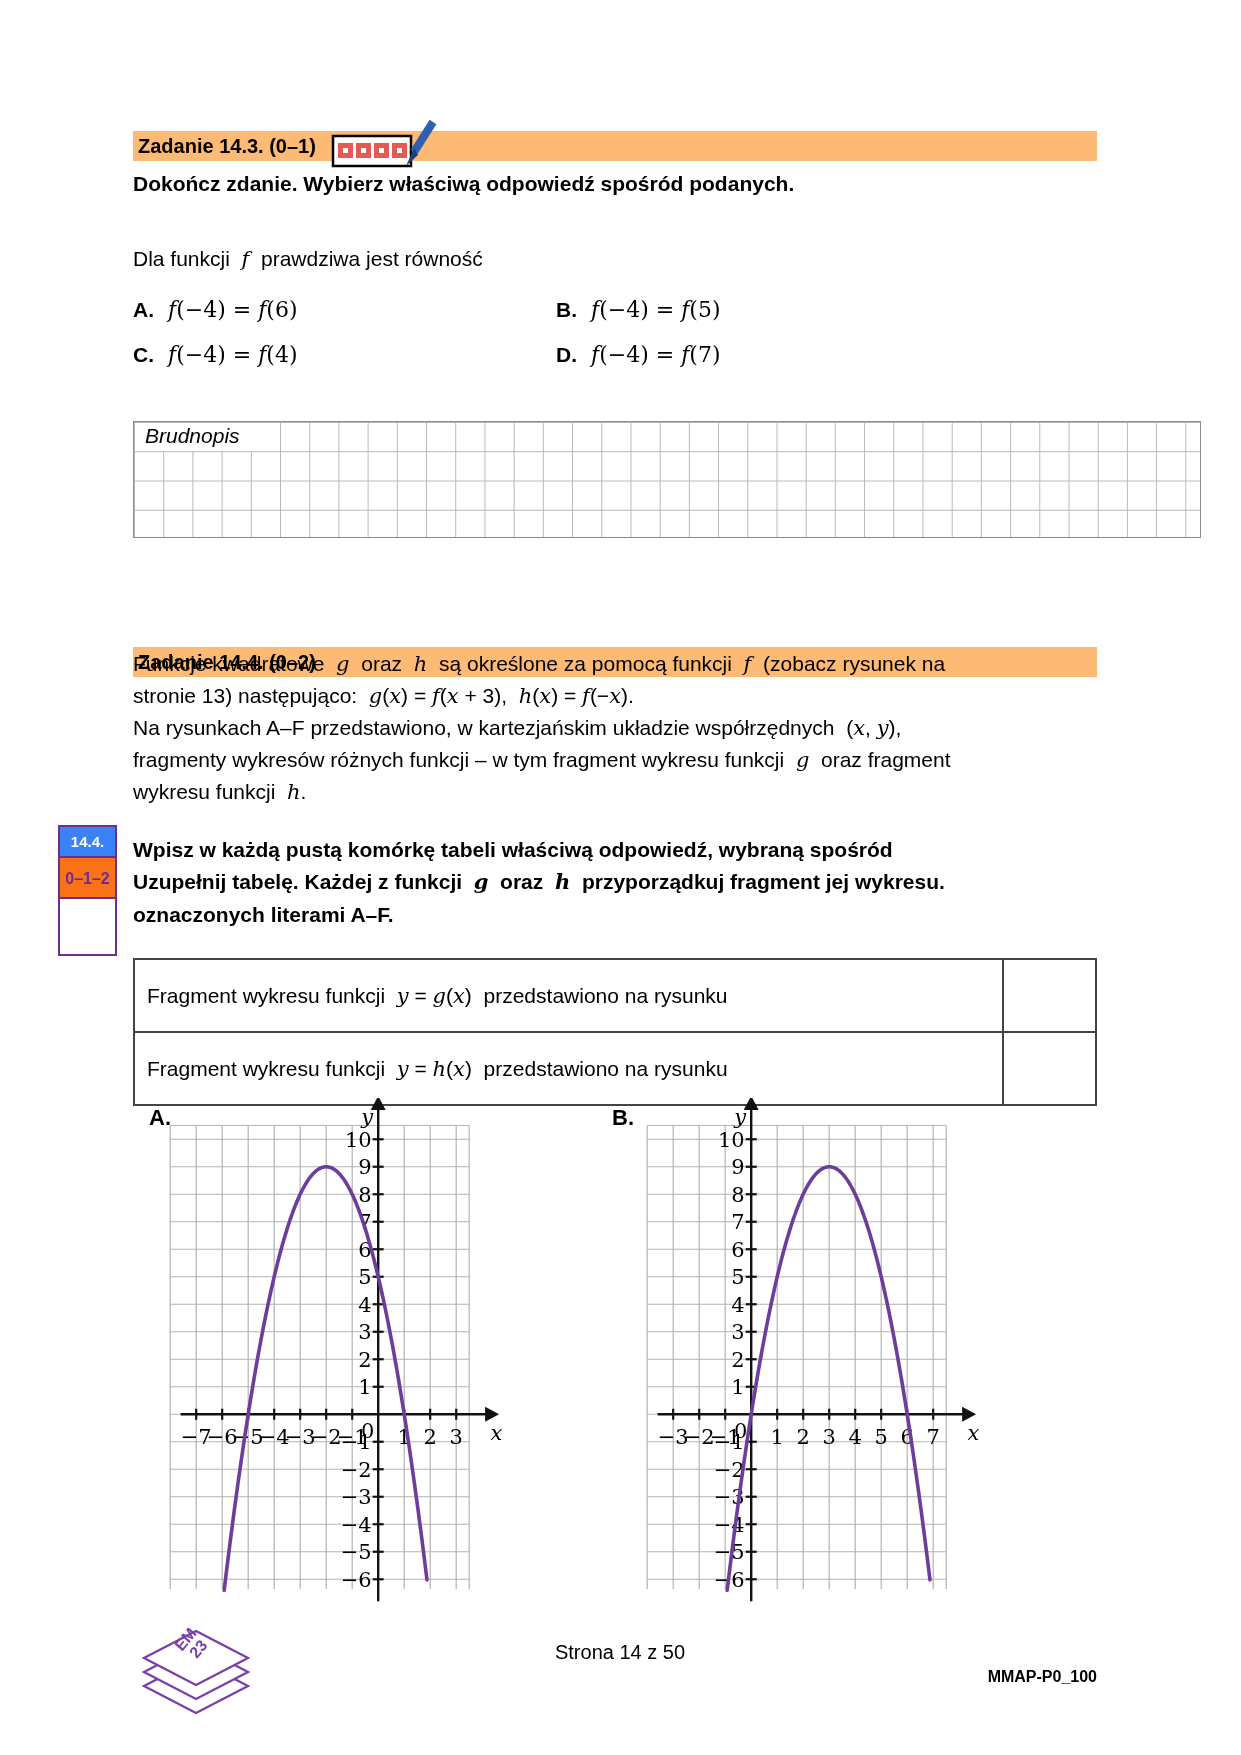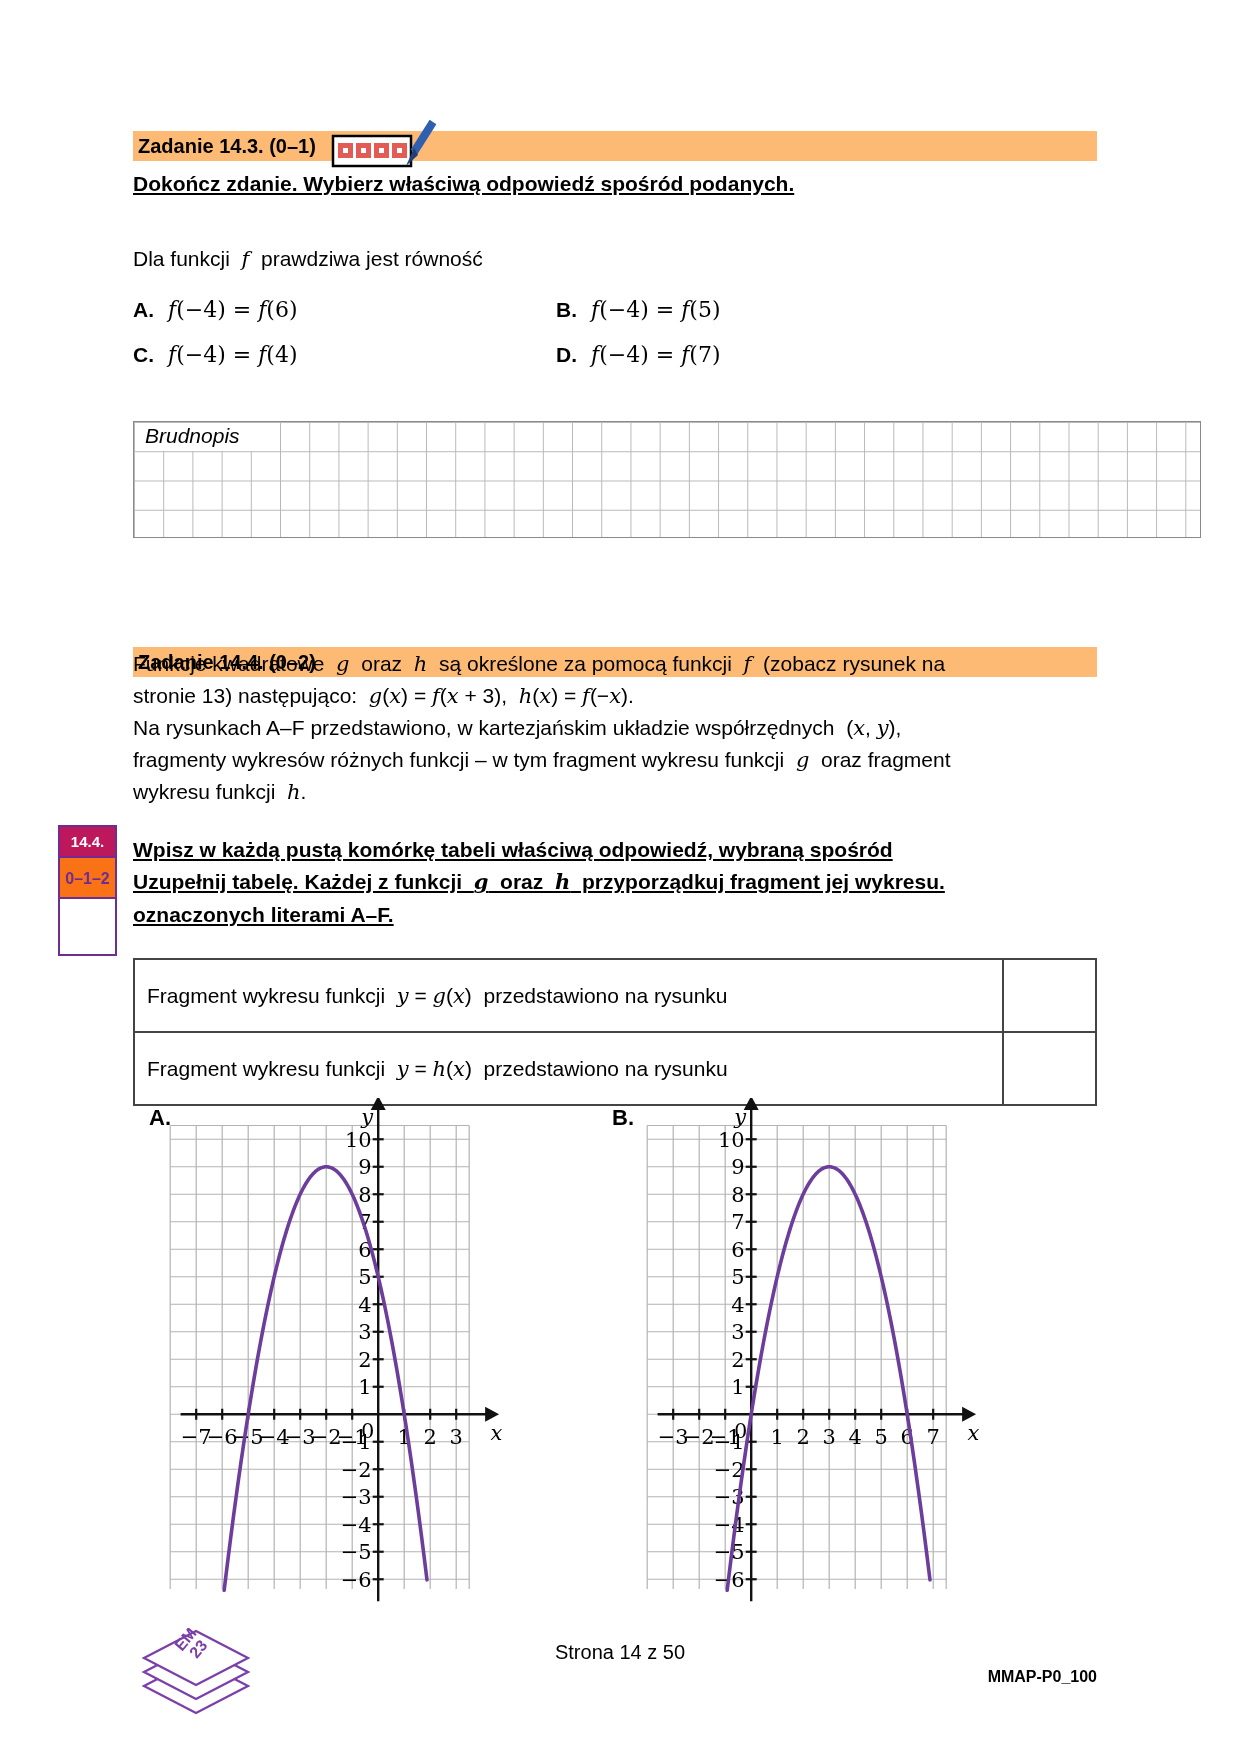--- a/index.html
+++ b/index.html
@@ -2,37 +2,37 @@
 <html><head>
 <meta charset="utf-8">
 <style>
   * { margin:0; padding:0; box-sizing:border-box; }
   html,body { background:#fff; }
   body { font-family:"Liberation Sans", sans-serif; color:#000; }
   #page { position:relative; width:1241px; height:1755px; background:#fff; overflow:hidden; }
   .abs { position:absolute; }
 
   .task-bar { width:964px; height:30px; background:#fdba74; font-size:20px; font-weight:bold; line-height:30px; padding-left:5px; }
-  .bold-line { font-size:21px; font-weight:bold; white-space:pre-wrap;text-decoration:underline; }
+  .bold-line { font-size:21px; font-weight:bold; white-space:pre-wrap; }
   .body-line { font-size:21px; white-space:pre-wrap; }
   .mv { font-family:"DejaVu Serif", serif; font-style:italic; font-weight:inherit; }
   .formula { font-family:"DejaVu Serif", serif; font-size:22px; white-space:pre-wrap; }
   .opt { display:flex; align-items:baseline; gap:14px; }
   .opt-letter { font-size:21px; font-weight:bold; }
 
   .scratch { width:1068px; height:117px; border:1px solid #8a8a8a; position:relative;
      background-image:
        linear-gradient(to right, #b8b8b8 1px, transparent 1px),
        linear-gradient(to bottom, #b8b8b8 1px, transparent 1px);
      background-size:29.21px 29.25px; }
   .scratch-label { position:absolute; left:1px; top:1px; height:28px; background:#fff;
      font-style:italic; font-size:21px; padding:1px 26px 0 10px; font-family:"Liberation Sans",sans-serif; }
 
   .score-badge { width:59px; border:2px solid #6f2c91; }
-  .score-badge .s1 { height:29px; background:#be185d; color:#fff; font-size:15px; font-weight:bold; text-align:center; line-height:29px; }
+  .score-badge .s1 { height:29px; background:#3b82f6; color:#fff; font-size:15px; font-weight:bold; text-align:center; line-height:29px; }
   .score-badge .s2 { height:41px; background:#f97316; color:#6f2c91; font-size:16px; font-weight:bold; text-align:center; line-height:41px; border-top:2px solid #6f2c91; }
   .score-badge .s3 { height:57px; background:#fff; border-top:2px solid #6f2c91; }
 
   table.match { width:964px; border-collapse:collapse; }
   table.match td { border:2px solid #444; font-size:21px; height:73px; padding-left:12px; white-space:pre-wrap; }
   table.match td.ans { width:93px; }
 
   .panel-label { font-size:22px; font-weight:bold; }
   .footer-center { font-size:20px; }
   .footer-code { font-size:16px; font-weight:bold; }

